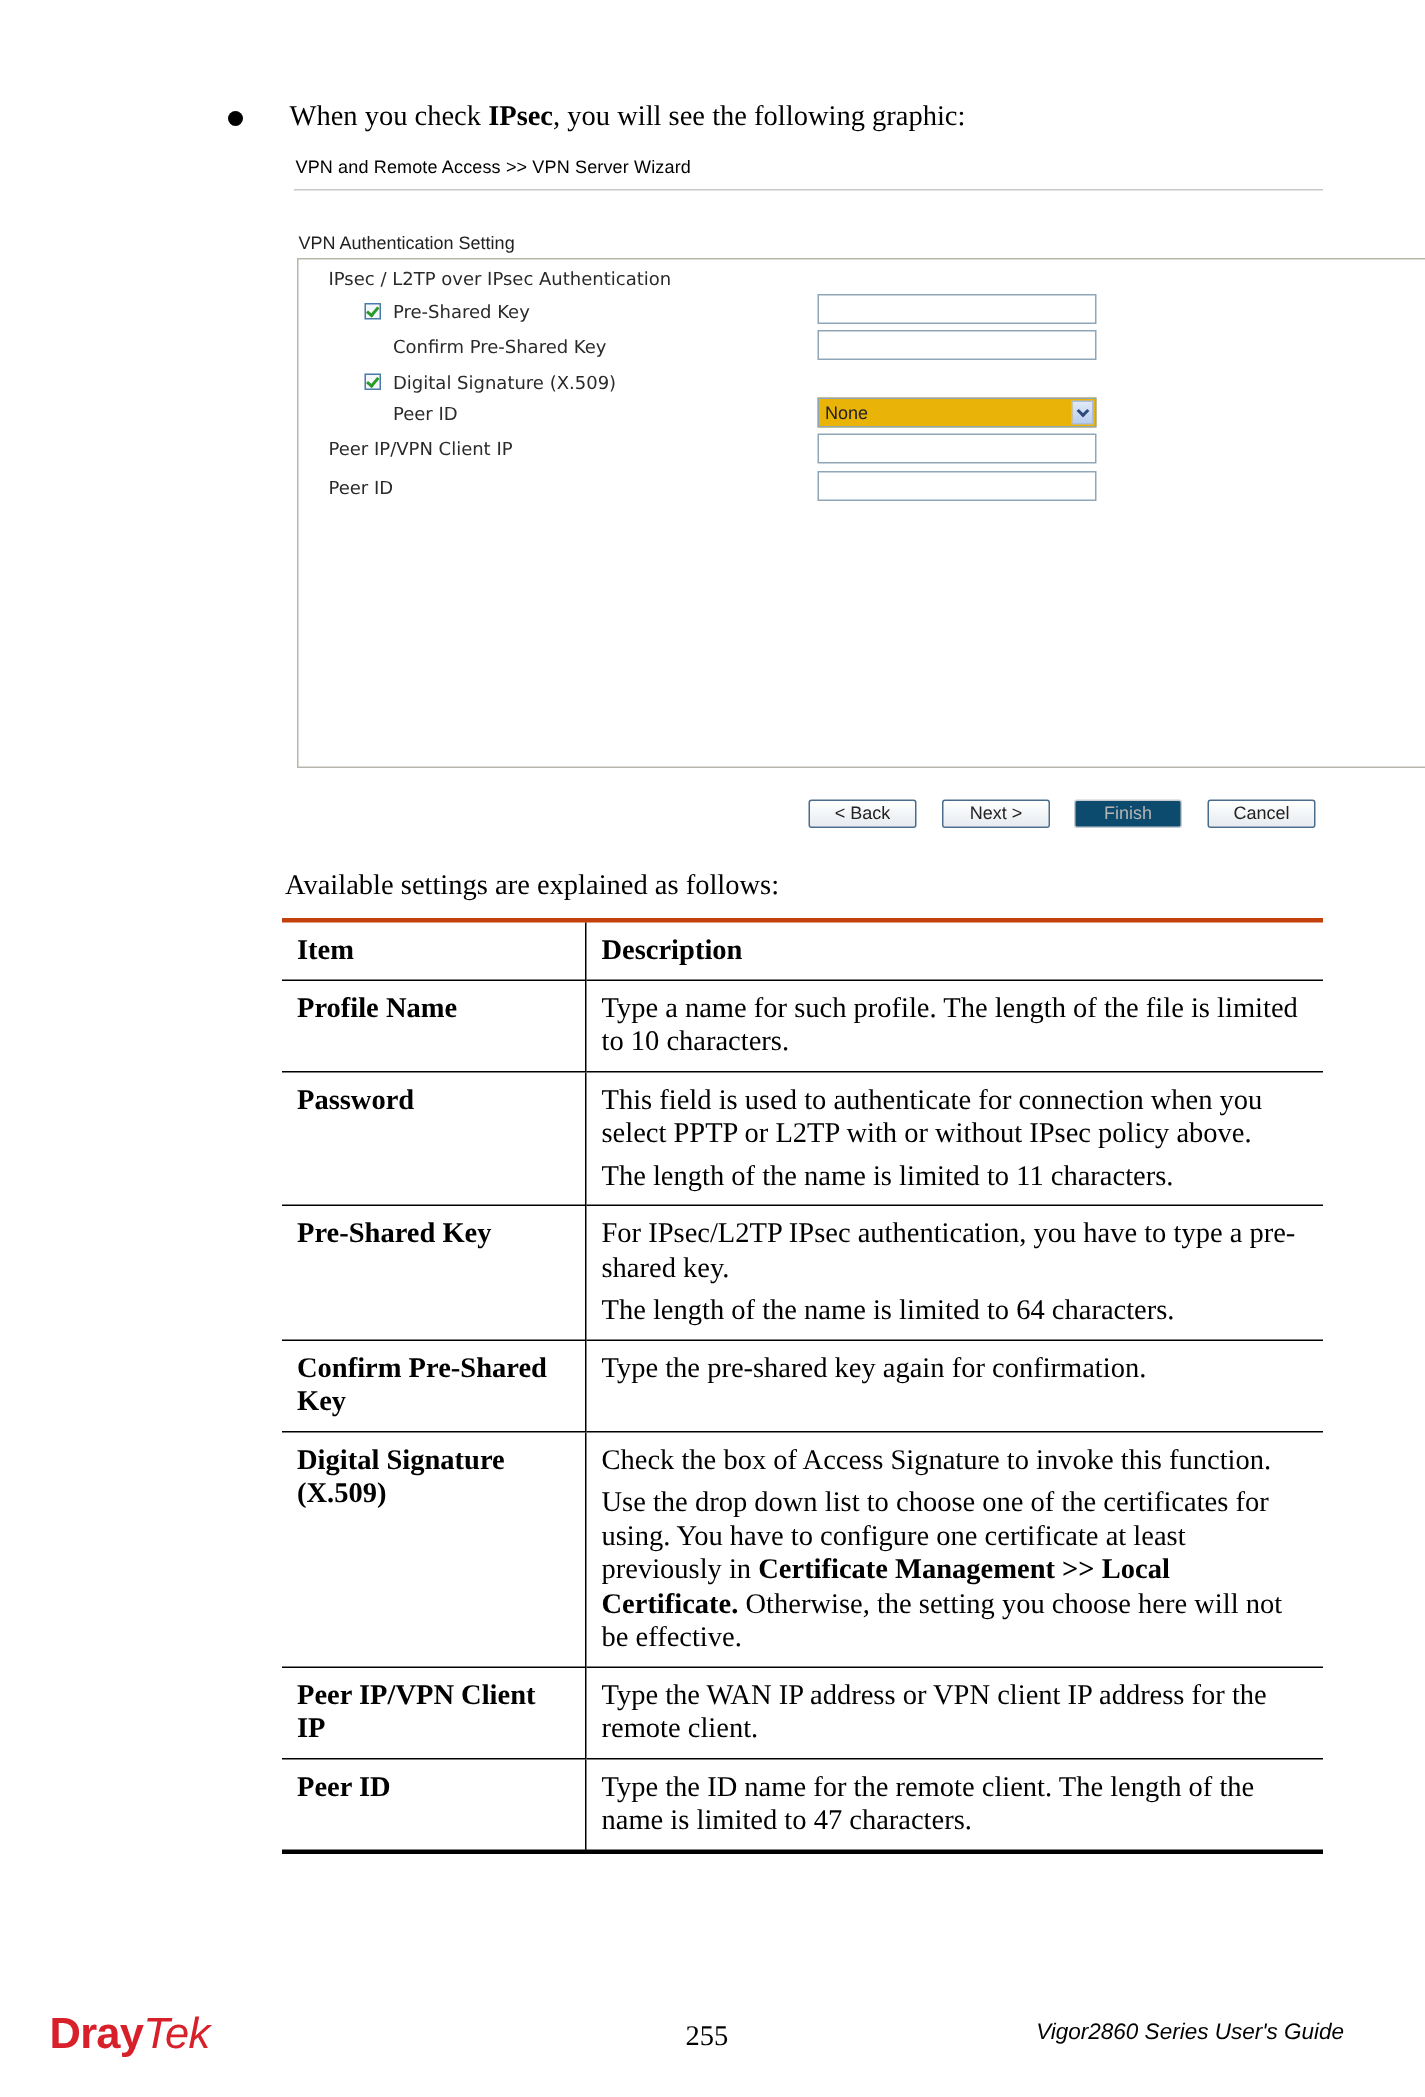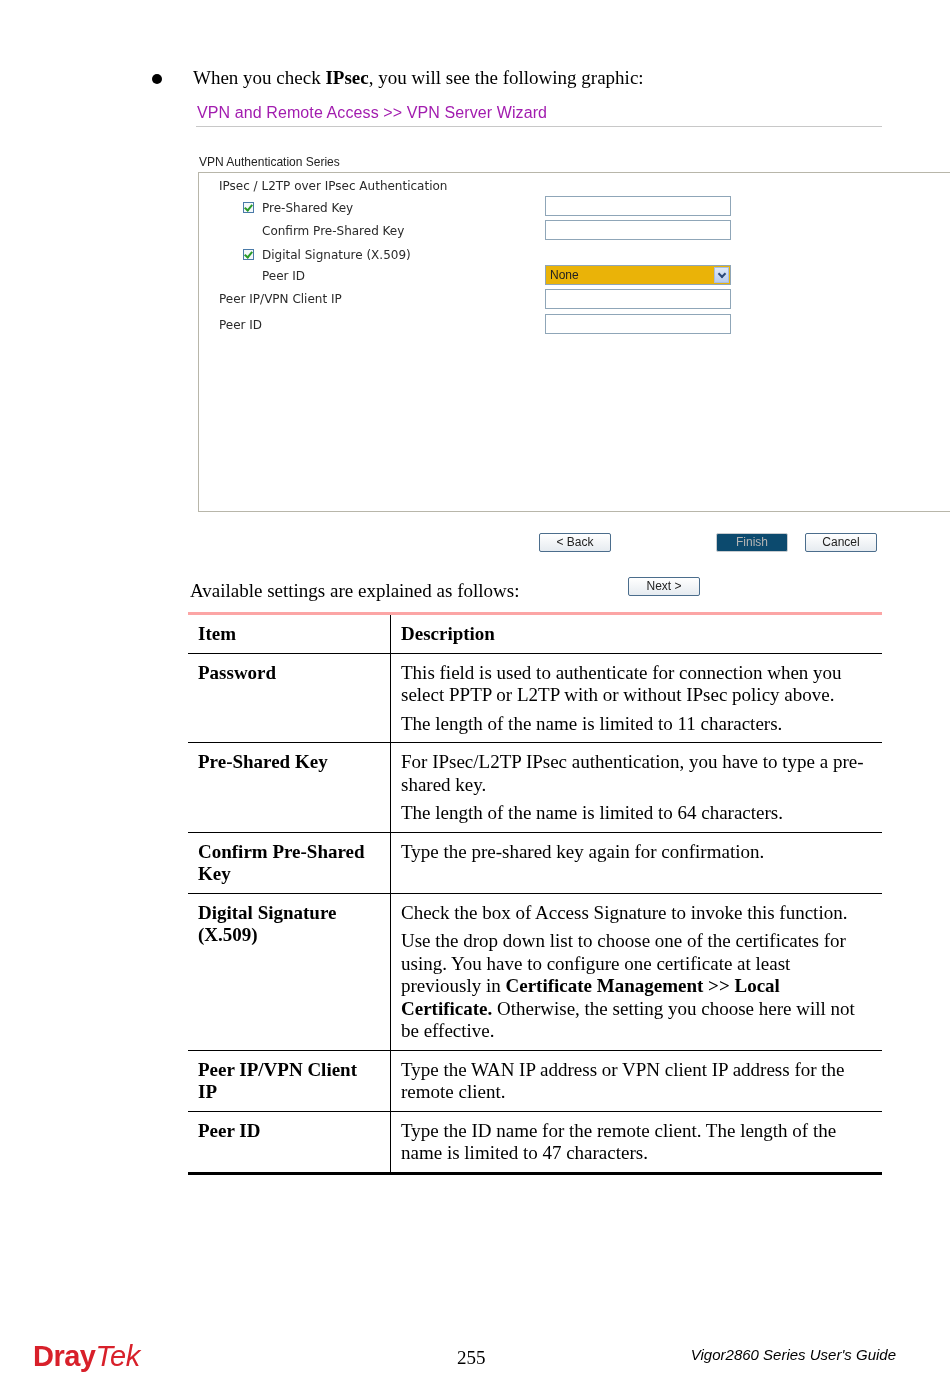--- a/index.html
+++ b/index.html
@@ -6,21 +6,21 @@
   body { width:950px; height:1398px; position:relative; overflow:hidden;
          font-family:"Liberation Serif", serif; color:#000; }
 
   .bullet-line { position:absolute; left:152px; top:66px; font-size:19px; line-height:24px; }
   .bullet-dot { position:absolute; left:0; top:8px; width:10px; height:10px; border-radius:50%; background:#000; }
   .bullet-text { position:absolute; left:41px; top:0; white-space:nowrap; }
 
   
   .shot { position:absolute; left:196px; top:100px; width:690px; height:460px;
           font-family:"DejaVu Sans", sans-serif; }
-  .breadcrumb { position:absolute; left:1px; top:4px; font-size:16px; color:#a21caf;
+  .breadcrumb { position:absolute; left:1px; top:4px; font-size:12px; color:#000000;
                 font-family:"Liberation Sans", sans-serif; letter-spacing:0.1px; }
   .breadcrumb-rule { position:absolute; left:0; top:26px; width:686px; height:1px; background:#c8c8c8; }
   .section-title { position:absolute; left:3px; top:55px; font-size:12px; color:#222;
                    font-family:"Liberation Sans", sans-serif; }
   .auth-box { position:absolute; left:2px; top:72px; width:810px; height:340px;
               border:1px solid #b8b6aa; box-sizing:border-box;padding-left:12px; }
   .lbl { position:absolute; font-size:12px; color:#2a2a2a; white-space:nowrap; }
   .cb { position:absolute; width:11px; height:11px; border:1px solid #4a7aa8; background:#f4f8fb;
         box-sizing:border-box; }
   .cb::after { content:""; position:absolute; left:2px; top:0px; width:3px; height:6px;
@@ -37,21 +37,21 @@
   .btn { position:absolute; top:433px; height:19px; width:72px; box-sizing:border-box;
          border:1px solid #4b6d8c; border-radius:2px; background:linear-gradient(#ffffff,#e6ebf0);
          font-size:12px; font-family:"Liberation Sans", sans-serif; text-align:center; line-height:17px; color:#222; }
   .btn.disabled { border-color:#c8ccd0; color:#b4b4b4; background:#0c4a6e; }
 
   .intro { position:absolute; left:190px; top:580px; font-size:19px; }
 
   table.desc { position:absolute; left:188px; top:612px; width:694px; border-collapse:collapse;
                font-size:19px; line-height:22.5px; }
   table.desc th, table.desc td { vertical-align:top; text-align:left; padding:8px 10px 7px 10px; }
-  table.desc thead tr { border-top:3px solid #fca5a5; border-bottom:1.5px solid #000; }
+  table.desc thead tr { border-top:3px solid #c2410c; border-bottom:1.5px solid #000; }
   table.desc tbody tr { border-bottom:1.5px solid #000; }
   table.desc tbody tr:last-child { border-bottom:3px solid #000; }
   table.desc td.item, table.desc th.item { width:182px; border-right:1.5px solid #000; font-weight:bold; }
   table.desc p { margin:0; }
   table.desc p + p { margin-top:6px; }
 
   .footer-logo { position:absolute; left:33px; top:1340px; font-family:"Liberation Sans", sans-serif;
                  font-size:29px; color:#d8202a; letter-spacing:-0.5px; }
   .footer-logo .dray { font-weight:bold; }
   .footer-logo .tek { font-style:italic; }
@@ -63,21 +63,21 @@
 <body>
 
 <div class="bullet-line">
   <span class="bullet-dot"></span>
   <span class="bullet-text"><span>When you check </span><b>IPsec</b><span>, you will see the following graphic:</span></span>
 </div>
 
 <div class="shot">
   <div class="breadcrumb">VPN and Remote Access &gt;&gt; VPN Server Wizard</div>
   <div class="breadcrumb-rule"></div>
-  <div class="section-title">VPN Authentication Series</div>
+  <div class="section-title">VPN Authentication Setting</div>
 
   <div class="auth-box">
     <div class="lbl" style="left:20px;top:6px;">IPsec / L2TP over IPsec Authentication</div>
 
     <div class="cb" style="left:44px;top:29px;"></div>
     <div class="lbl" style="left:63px;top:28px;">Pre-Shared Key</div>
     <input class="tf" style="top: 23px;" value="">
 
     <div class="lbl" style="left:63px;top:51px;">Confirm Pre-Shared Key</div>
     <input class="tf" style="top: 47px;" value="">
@@ -92,35 +92,41 @@
     </div>
 
     <div class="lbl" style="left:20px;top:119px;">Peer IP/VPN Client IP</div>
     <input class="tf" style="top: 116px;" value="">
 
     <div class="lbl" style="left:20px;top:145px;">Peer ID</div>
     <input class="tf" style="top: 141px;" value="">
   </div>
 
   <div class="btn" style="left:343px;">&lt; Back</div>
-  <div class="btn" style="left:432px;margin-top:44px;">Next &gt;</div>
+  <div class="btn" style="left:432px;">Next &gt;</div>
   <div class="btn disabled" style="left:520px;">Finish</div>
   <div class="btn" style="left:609px;">Cancel</div>
 </div>
 
 <div class="intro">Available settings are explained as follows:</div>
 
 <table class="desc">
   <thead>
     <tr>
       <th class="item">Item</th>
       <th>Description</th>
     </tr>
   </thead>
   <tbody>
+    <tr>
+      <td class="item">Profile Name</td>
+      <td>
+          <p>Type a name for such profile. The length of the file is limited to 10 characters.</p>
+        </td>
+    </tr>
     <tr>
       <td class="item">Password</td>
       <td>
           <p>This field is used to authenticate for connection when you select PPTP or L2TP with or without IPsec policy above.</p>
           <p>The length of the name is limited to 11 characters.</p>
         </td>
     </tr>
     <tr>
       <td class="item">Pre-Shared Key</td>
       <td>

